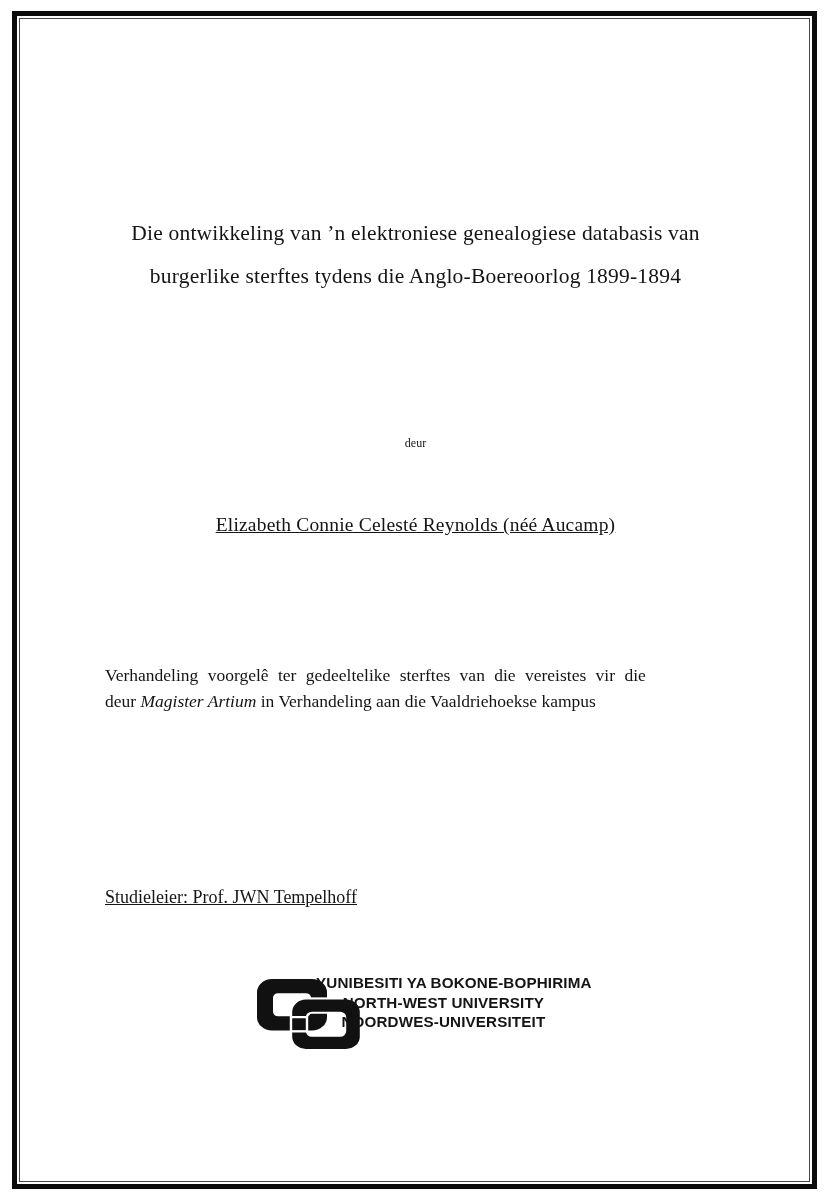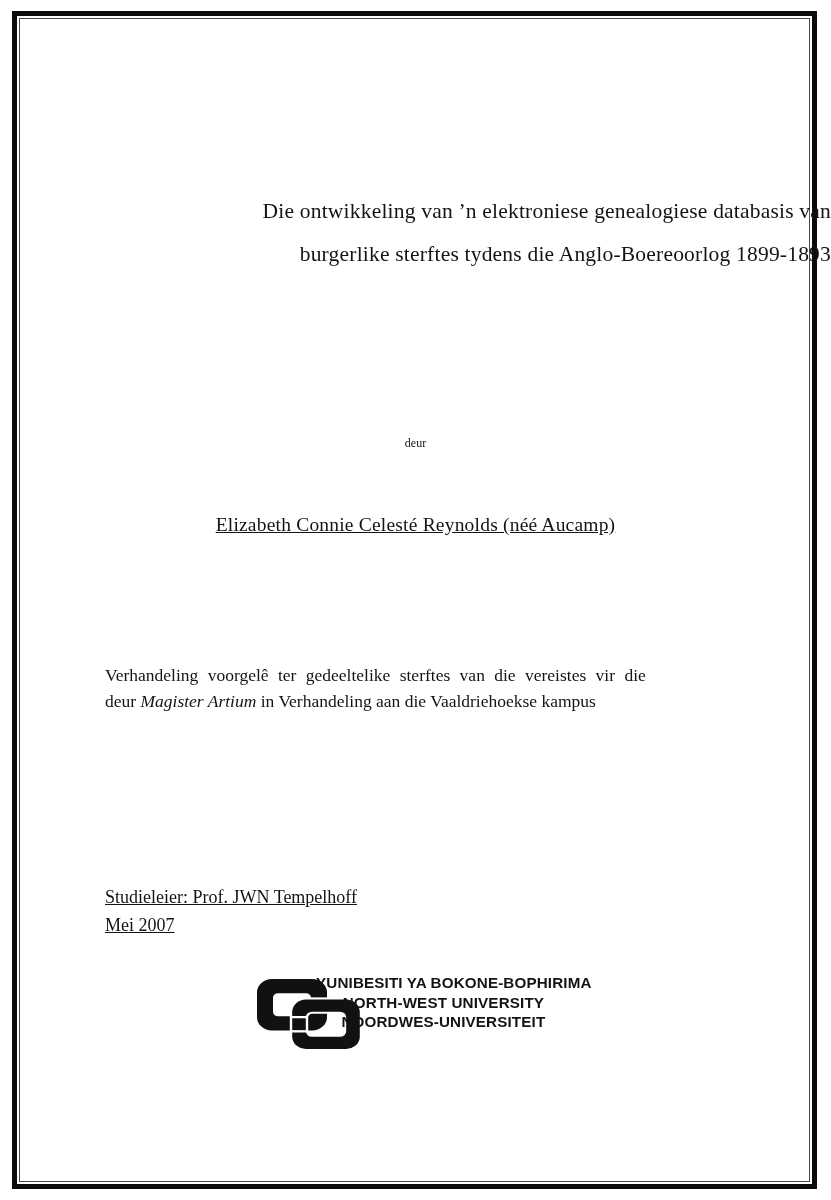--- a/index.html
+++ b/index.html
@@ -28,25 +28,24 @@
     left: 2px;
     top: 2px;
     right: 2px;
     bottom: 2px;
     border: 1px solid #4a4a4a;
   }
   .abs { position: absolute; }
   .centered { left: 0; width: 831px; text-align: center; }
 
   .thesis-title {
-    top: 190px;
+    top: 212px;
     font-size: 21.5px;
     line-height: 43px;
     letter-spacing: 0.2px;
-    text-align: right;
   }
   .thesis-title div { white-space: nowrap; }
 
   .byline {
     top: 436px;
     font-size: 12px;
   }
   .author {
     top: 514px;
     font-size: 19.5px;
@@ -96,35 +95,34 @@
 </style>
 </head>
 <body>
 
 <div class="page-frame">
   <div class="inner-frame"></div>
 </div>
 
 <div class="abs centered thesis-title">
   <div>Die ontwikkeling van ’n elektroniese genealogiese databasis van</div>
-  <div>burgerlike sterftes tydens die Anglo-Boereoorlog 1899-1893</div>
+  <div>burgerlike sterftes tydens die Anglo-Boereoorlog 1899-1894</div>
 </div>
 
 <div class="abs centered byline">deur</div>
 
 <div class="abs centered author">Elizabeth Connie Celesté Reynolds (néé Aucamp)</div>
 
 <div class="abs submission">
   <div class="justified">Verhandeling  voorgelê  ter  gedeeltelike  sterftes  van  die  vereistes  vir  die</div>
   <div><span>deur </span><span class="ital">Magister Artium</span><span> in Verhandeling aan die Vaaldriehoekse kampus</span></div>
 </div>
 
 <div class="abs supervisor-block">
   <div>Studieleier: Prof. JWN Tempelhoff</div>
-  <div>Mei 2007</div>
 </div>
 
 <svg class="abs logo-mark" viewBox="0 0 106 80" preserveAspectRatio="none" aria-hidden="true">
 
   <path fill="#111111" fill-rule="evenodd" d="
     M15,0 H55 A15,15 0 0 1 70,15 V43 A15,15 0 0 1 55,58 H15 A15,15 0 0 1 0,43 V15 A15,15 0 0 1 15,0 Z
     M21,16 H49 A5,5 0 0 1 54,21 V37 A5,5 0 0 1 49,42 H21 A5,5 0 0 1 16,37 V21 A5,5 0 0 1 21,16 Z
     M54,21 H70 V37 H54 Z"></path>
 
   <path fill="#111111" stroke="#ffffff" stroke-width="2.4" fill-rule="evenodd" d="

